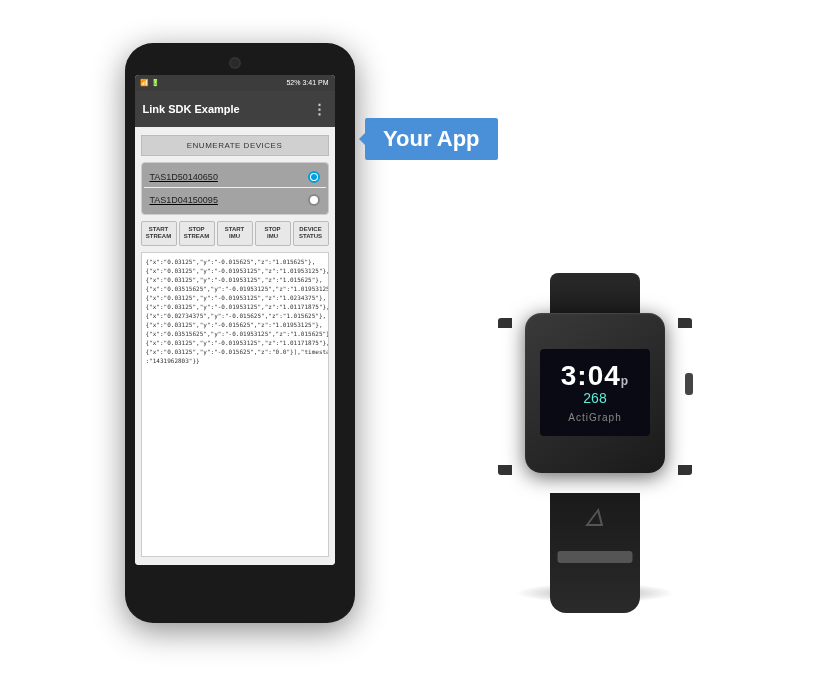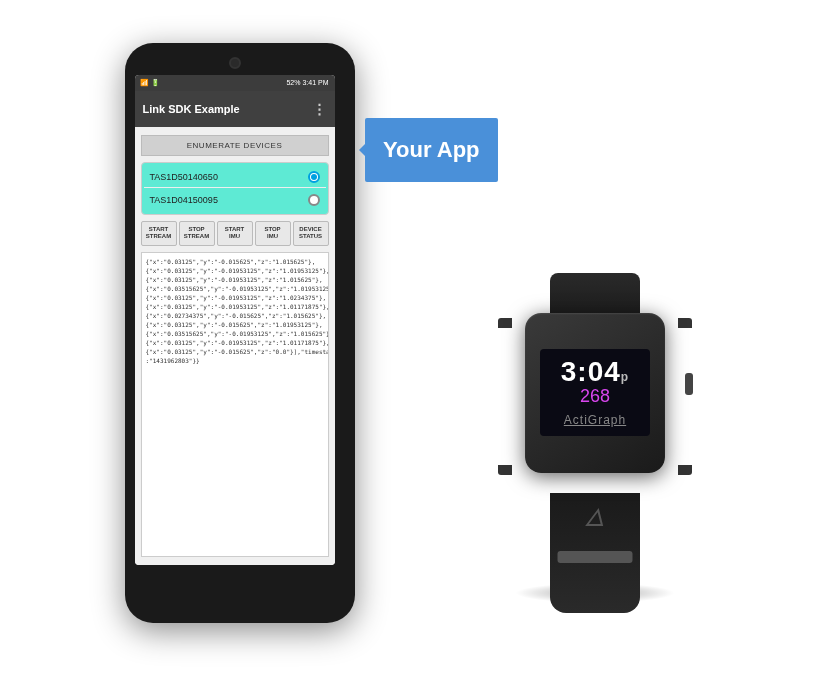--- a/index.html
+++ b/index.html
@@ -124,27 +124,28 @@
       border: 1px solid #bbb;
       text-align: center;
       font-size: 8px;
       font-weight: normal;
       padding: 5px 2px;
       color: #333;
       letter-spacing: 0.5px;
     }
 
     .device-list {
-      background: #5eead4;
+      background: #a3a3a3;
       border: 1px solid #ccc;
       border-radius: 4px;
       padding: 4px 2px;
       display: flex;
       flex-direction: column;
       gap: 2px;
+      text-decoration: underline;
     }
 
     .device-item {
       display: flex;
       align-items: center;
       justify-content: space-between;
       padding: 4px 6px;
       font-size: 9px;
       color: #222;
       border-bottom: 1px solid #eee;
@@ -214,21 +215,21 @@
 
     
     .your-app-label {
       position: absolute;
       top: 95px;
       left: 300px;
       background: #4a90d9;
       color: #fff;
       font-size: 22px;
       font-weight: bold;
-      padding: 19px 18px;
+      padding: 8px 18px;
       border-radius: 2px;
       z-index: 10;
       white-space: nowrap;
     }
 
     .your-app-label::before {
       content: '';
       position: absolute;
       left: -14px;
       top: 50%;
@@ -279,30 +280,29 @@
 
     .watch-time {
       font-size: 28px;
       font-weight: bold;
       color: #fff;
       letter-spacing: 1px;
       line-height: 1;
     }
 
     .watch-step {
-      font-size: 18px;
-      color: #d946ef;
+      font-size: 14px;
+      color: #5eead4;
     }
 
     .watch-brand {
-      font-size: 12px;
+      font-size: 10px;
       color: #888;
       margin-top: 6px;
       letter-spacing: 1px;
-      text-decoration: underline;
     }
 
     
     .watch-button {
       position: absolute;
       right: 42px;
       top: 100px;
       width: 8px;
       height: 22px;
       background: #444;

